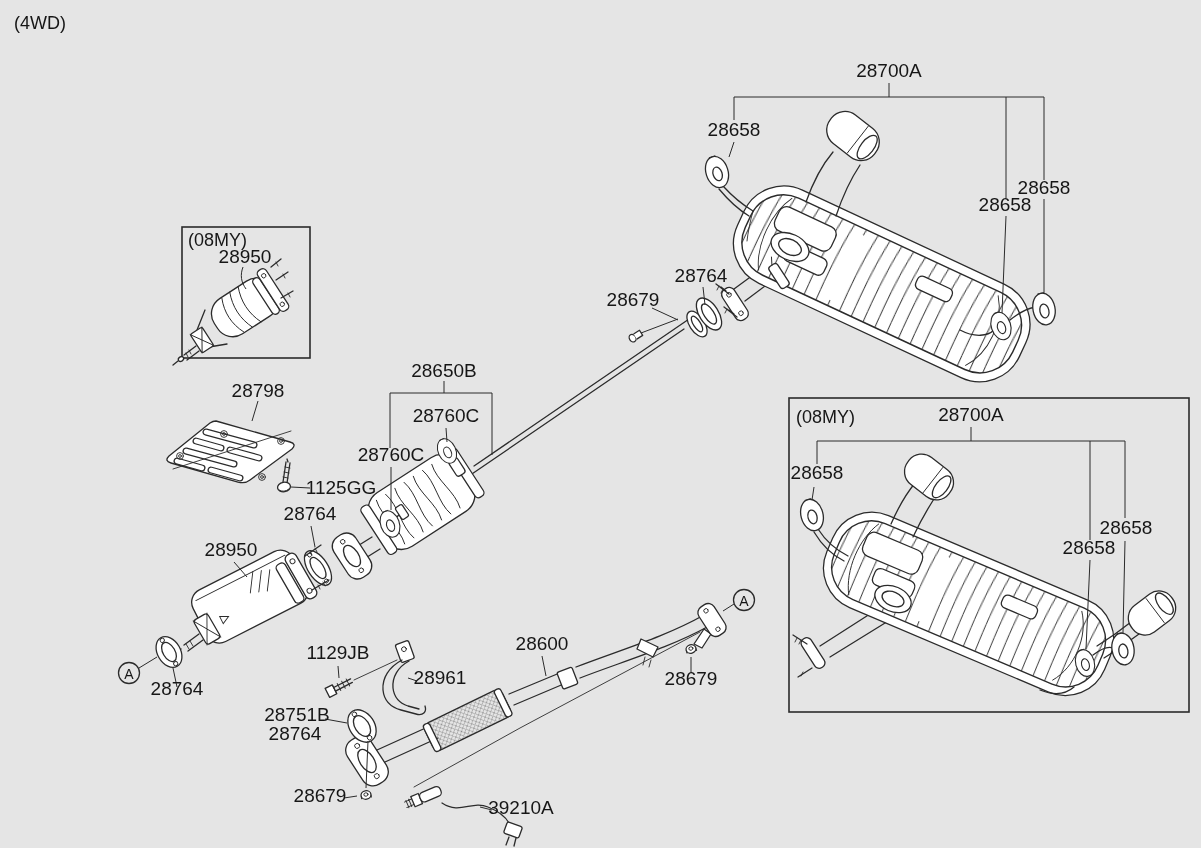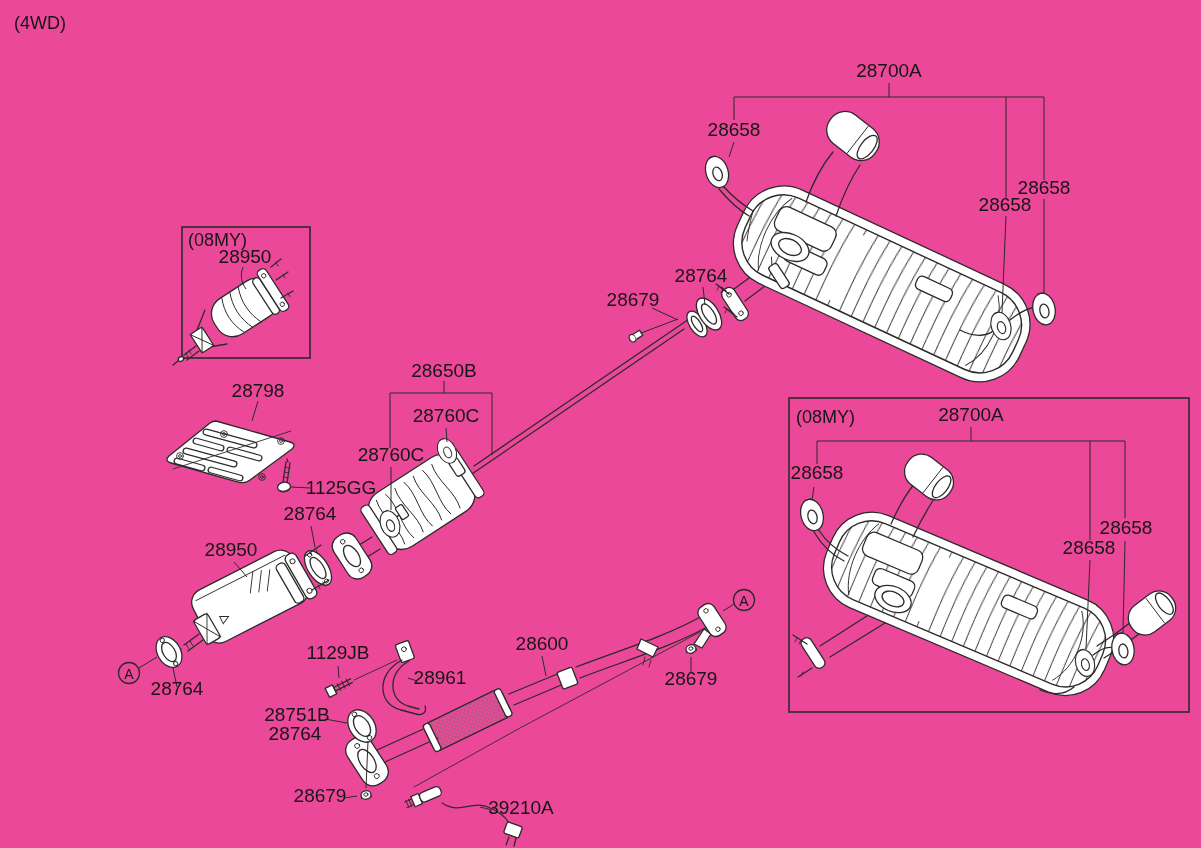--- a/index.html
+++ b/index.html
@@ -1,16 +1,16 @@
 <!DOCTYPE html>
 <html><head>
 <meta charset="utf-8">
 <style>
   html,body{margin:0;padding:0;background:#fff;}
-  .page{position:relative;width:1201px;height:848px;background:#ec4899;overflow:hidden;}
+  .page{position:relative;width:1201px;height:848px;background:#e5e5e5;overflow:hidden;}
   svg{display:block;}
   .ln{fill:none;stroke:#2b2b2b;stroke-width:1.3;stroke-linecap:round;stroke-linejoin:round;}
   .fw{fill:#ffffff;stroke:#2b2b2b;stroke-width:1.3;stroke-linejoin:round;}
   .thin{fill:none;stroke:#2b2b2b;stroke-width:0.9;stroke-linecap:round;}
   .call{fill:none;stroke:#2b2b2b;stroke-width:1;}
   .box{fill:none;stroke:#2b2b2b;stroke-width:1.6;}
   .lbl{font-family:"Liberation Sans",sans-serif;font-size:19px;fill:#161616;}
   .cap{font-family:"Liberation Sans",sans-serif;font-size:18px;fill:#161616;}
   .ref{font-family:"Liberation Sans",sans-serif;font-size:14px;fill:#161616;}
   .mid{text-anchor:middle;}

